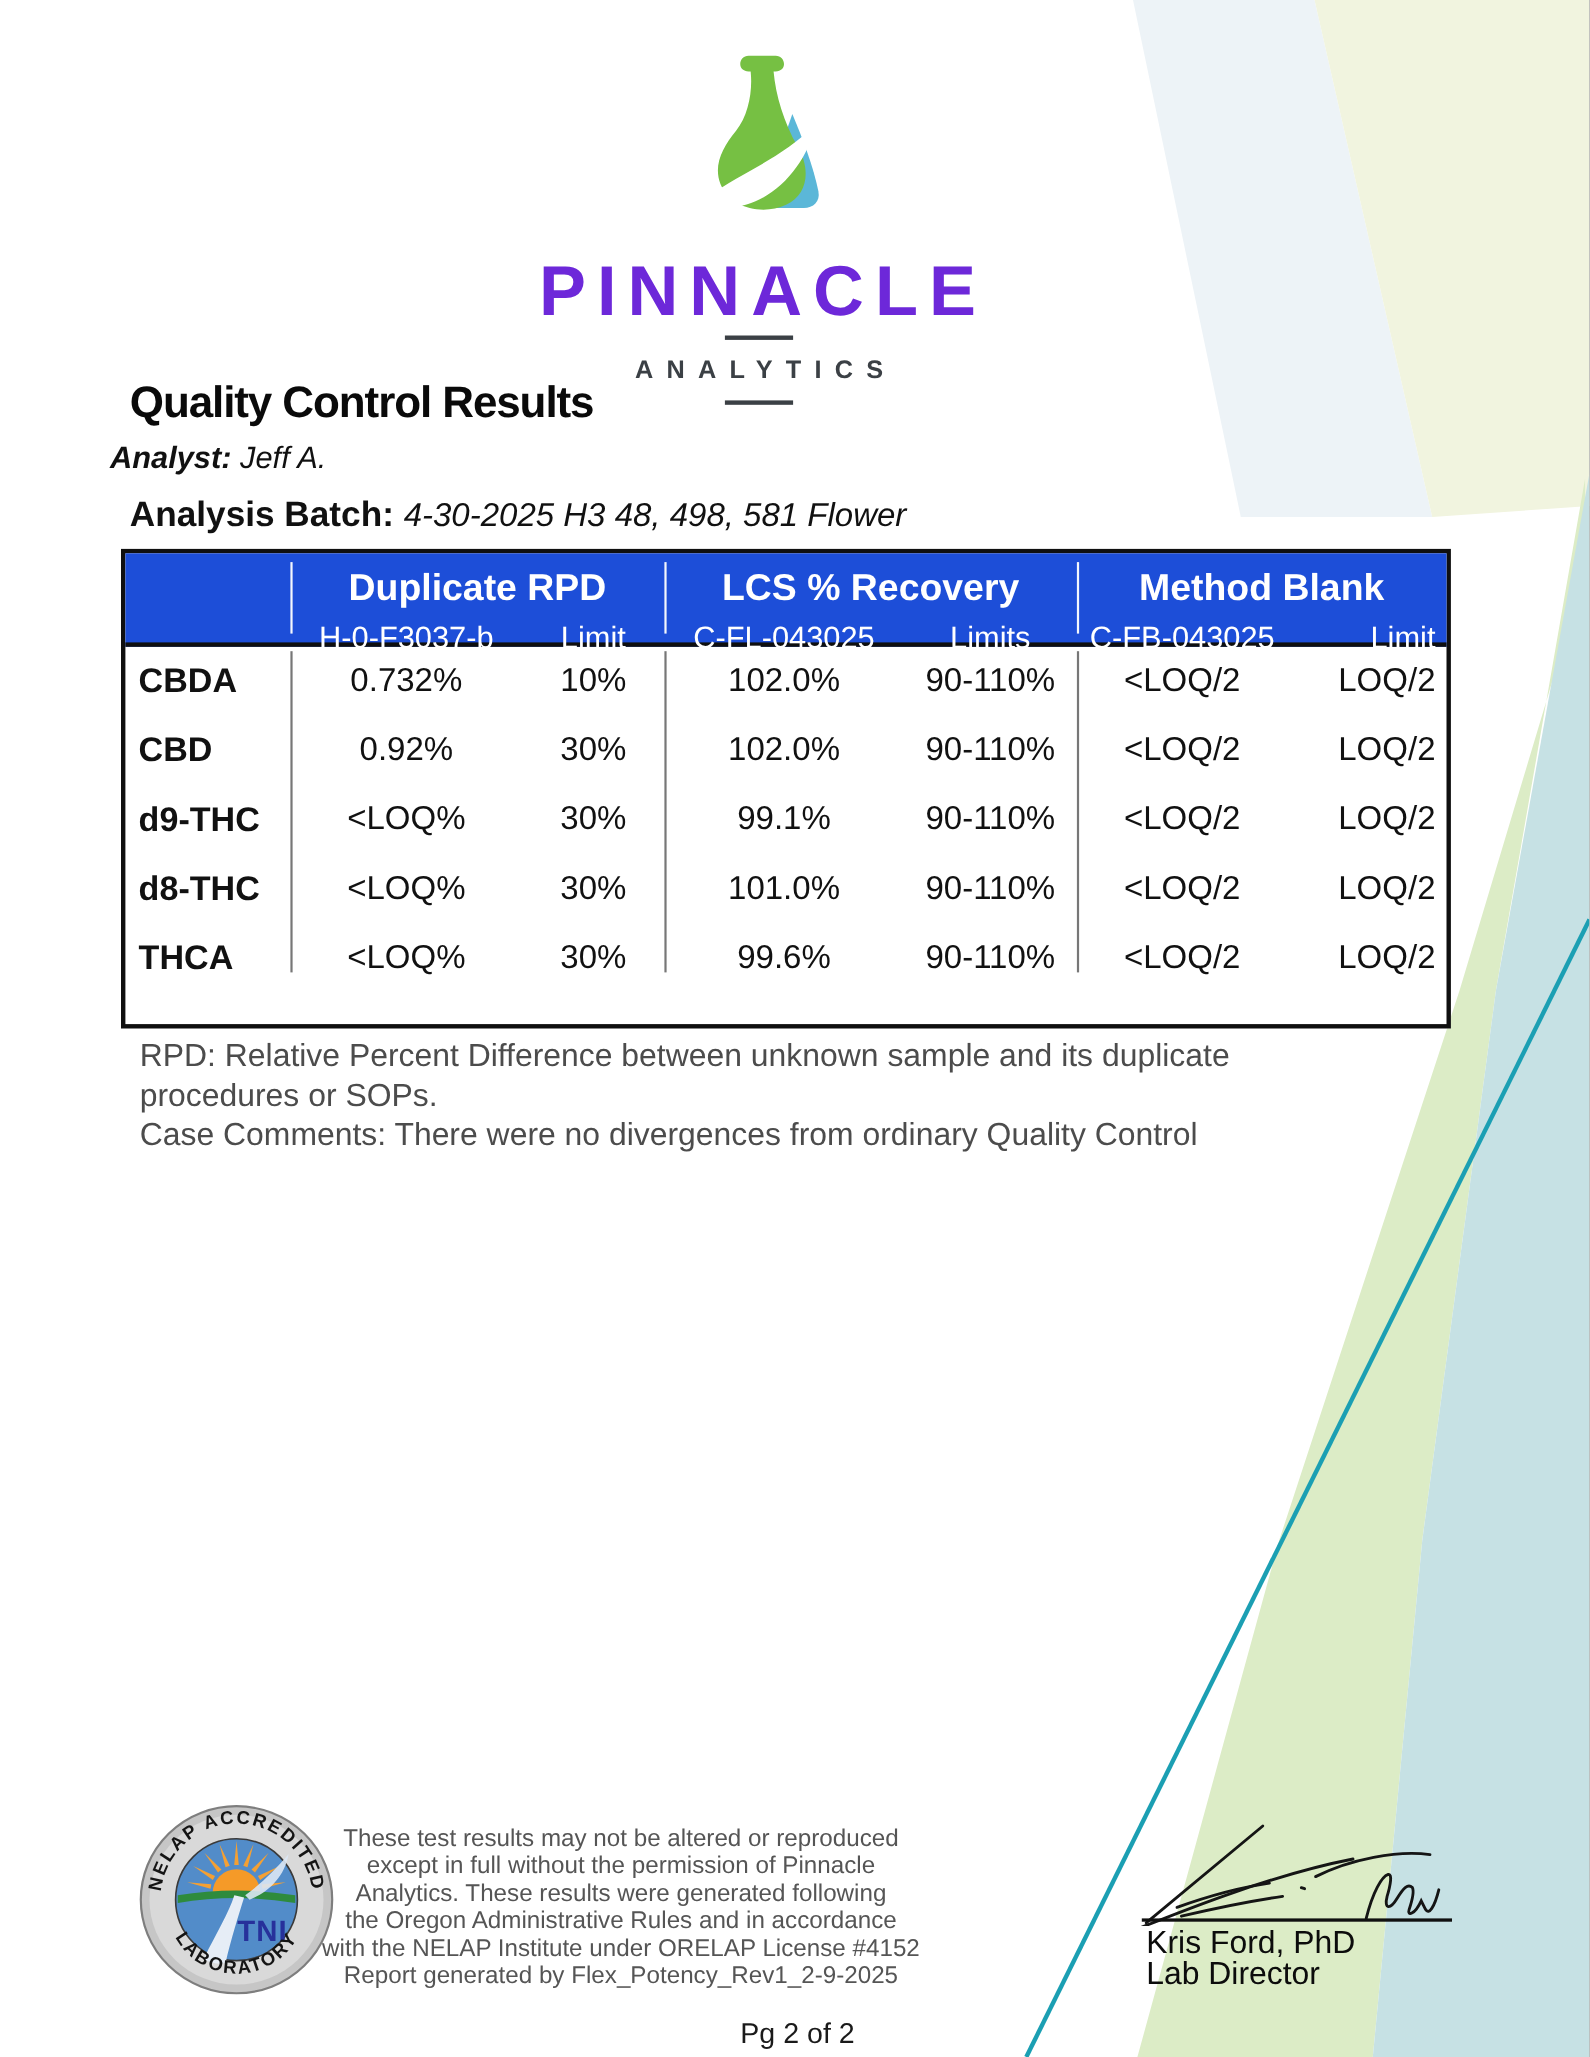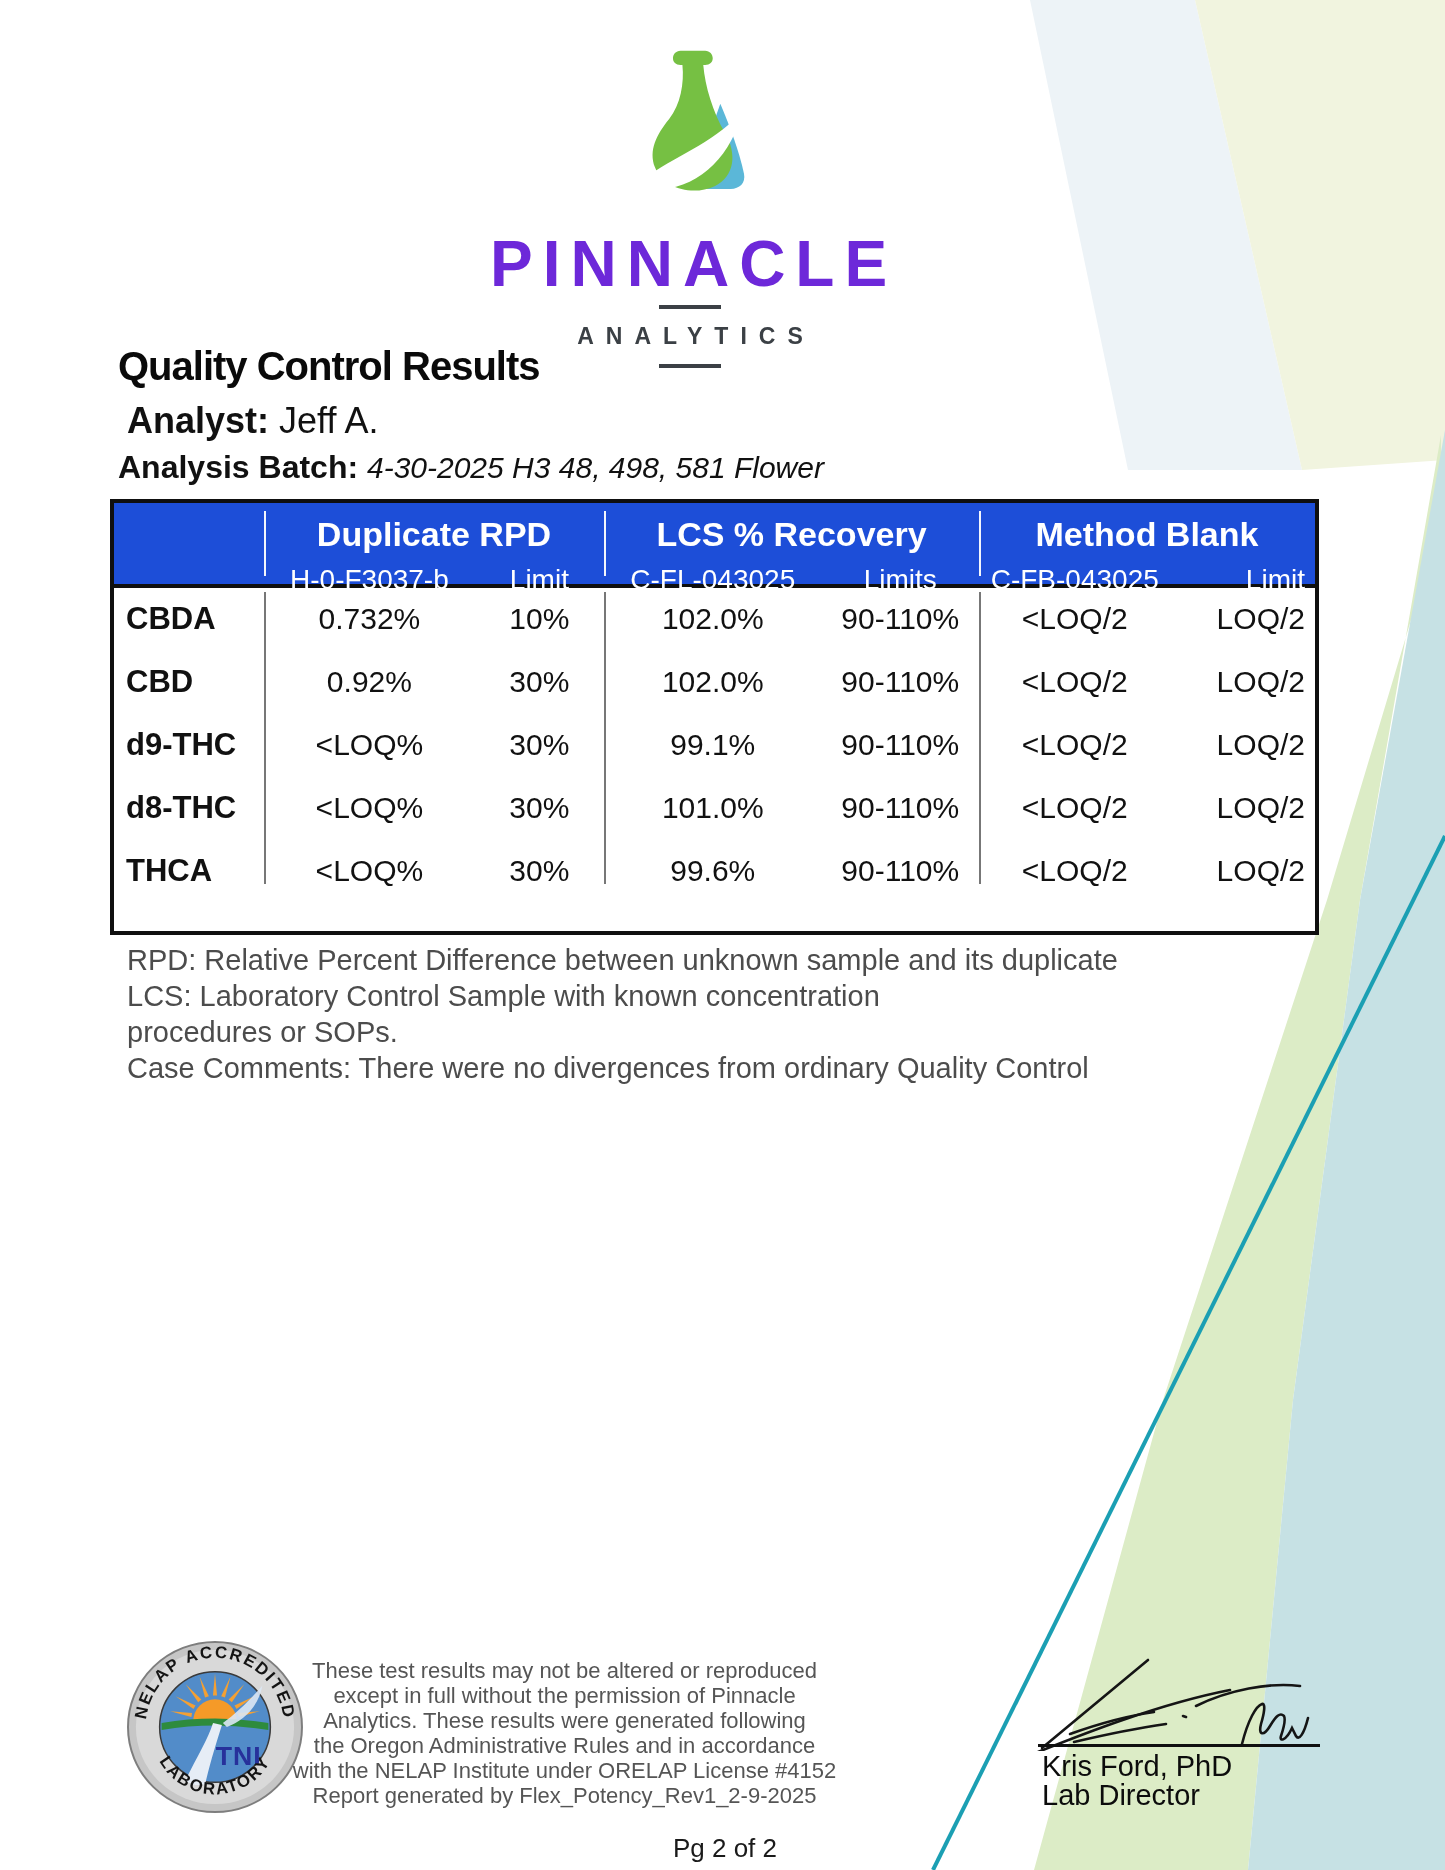--- a/index.html
+++ b/index.html
@@ -15,21 +15,21 @@
   
   .logo { left:490px; top:45px; width:400px; text-align:center; }
   .logo .flask { display:block; margin:0 auto; }
   .brand { font-size:64px; font-weight:bold; letter-spacing:10px; color:#6d28d9; margin-top:2px; white-space:nowrap; }
   .tagline-row { display:flex; align-items:center; justify-content:center; gap:14px; margin-top:4px;flex-direction:column; }
   .tagline-row .bar { width:62px; height:4px; background:#3b4045; }
   .tagline { font-size:23px; font-weight:bold; letter-spacing:12px; color:#3b4045; white-space:nowrap; text-indent:12px; }
 
   
   .title { left:118px; top:344px; font-size:40px; font-weight:bold; letter-spacing:-1px; color:#0a0a0a; }
-  .analyst-line { left:127px; top:400px; font-size:36px; }
+  .analyst-line { left:100px; top:400px; font-size:28px;font-style:italic; }
   .batch-line   { left:118px; top:449px; font-size:32px; }
   .lbl { font-weight:bold; }
   .batch-val { font-style:italic; font-size:30px; }
 
   .contact { top:350px; right:125px; text-align:right; font-size:26px; line-height:30px; color:#141414; }
 
   
   .qc-table { left:110px; top:499px; width:1209px; height:436px; border:4px solid #0f0f0f; background:#fff; }
   .qc-head { position:relative; height:85px; background:#1d4ed8; color:#fff; display:flex; border-bottom:4px solid #0f0f0f; }
   .qc-body { position:relative; height:314px; display:flex; flex-direction:column; }
@@ -206,21 +206,20 @@
           </div>
       </div>
       <div class="vline-g at-150"></div>
       <div class="vline-g at-490"></div>
       <div class="vline-g at-865"></div>
     </div>
   </div>
 
   <div class="layer notes">
     <div>RPD: Relative Percent Difference between unknown sample and its duplicate</div>
-    <div>LCS: Laboratory Control Sample with known concentration</div>
     <div>procedures or SOPs.</div>
     <div>Case Comments: There were no divergences from ordinary Quality Control</div>
   </div>
 
   <svg class="layer seal" width="178" height="174" viewBox="0 0 180 176">
     <ellipse cx="90" cy="88" rx="88" ry="86" fill="#c6c6c6" stroke="#7e7e7e" stroke-width="2"></ellipse>
     <ellipse cx="90" cy="88" rx="80" ry="78" fill="#d9d9d9"></ellipse>
     <circle cx="90" cy="88" r="56" fill="#528cc9" stroke="#3a3a3a" stroke-width="1.5"></circle>
     <path id="sealTop" d="M 20,88 A 70,70 0 0 1 160,88" fill="none"></path>
     <path id="sealBot" d="M 26,92 A 64,64 0 0 0 154,92" fill="none"></path>

